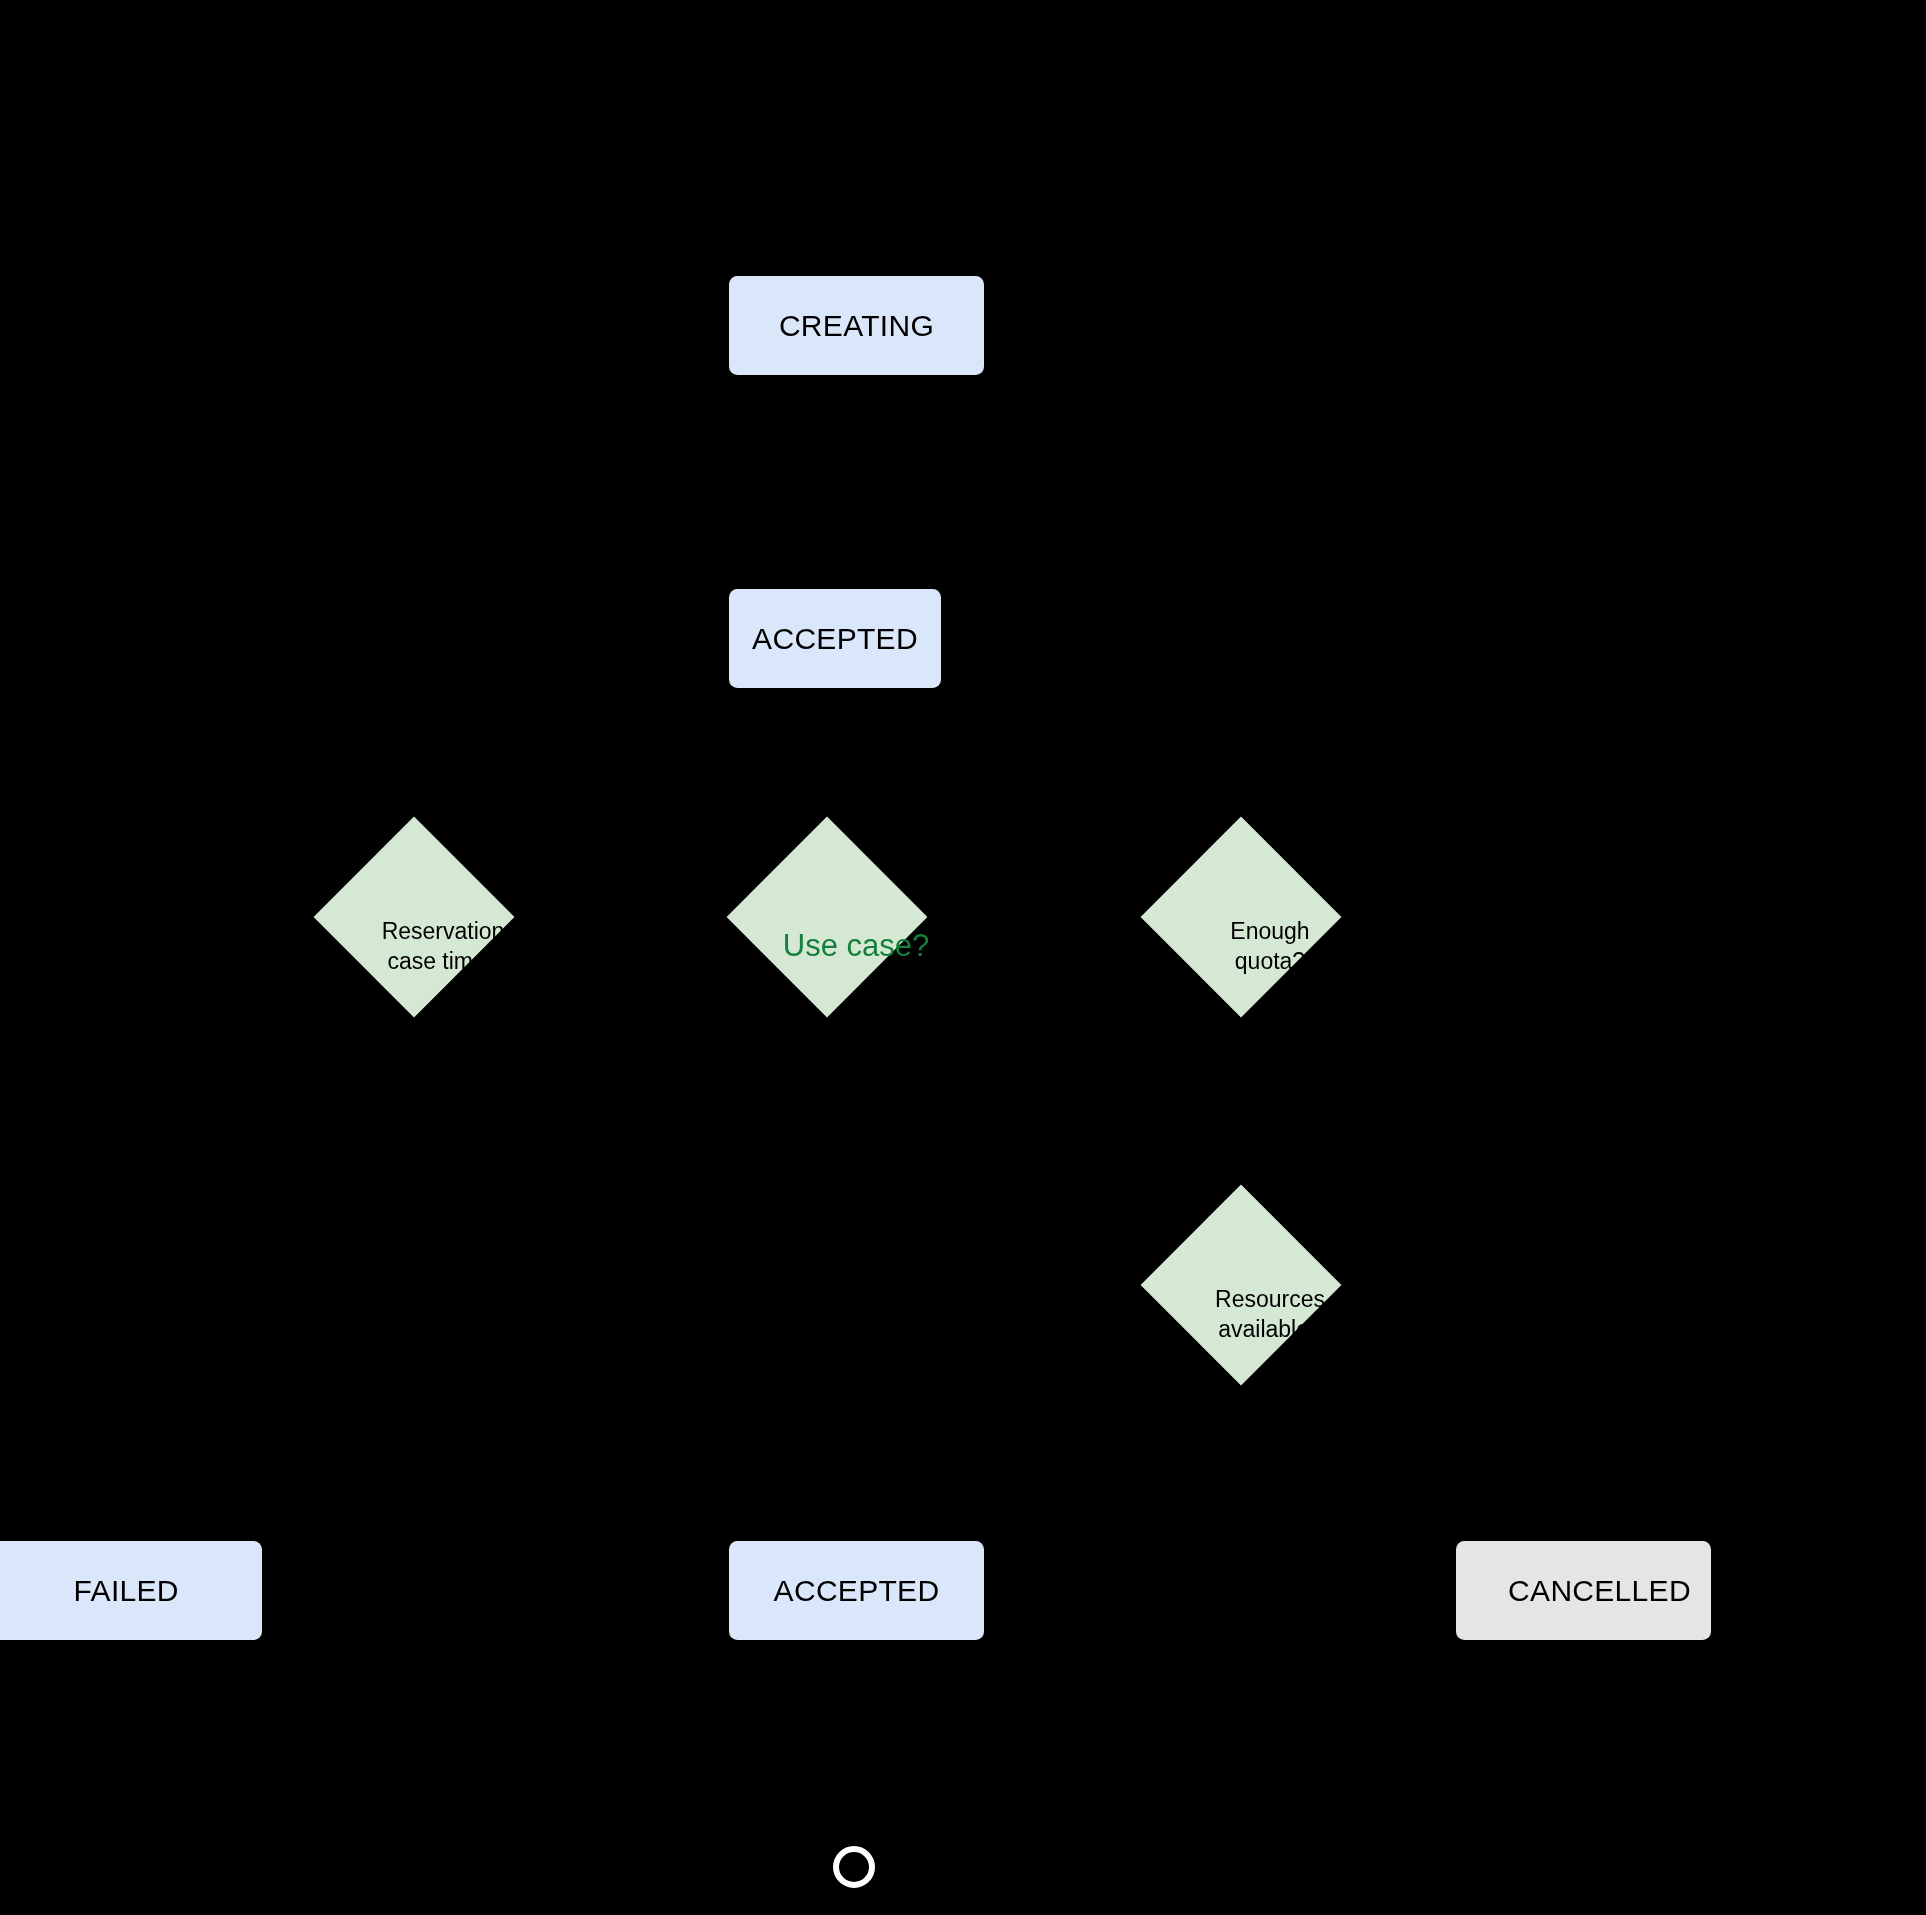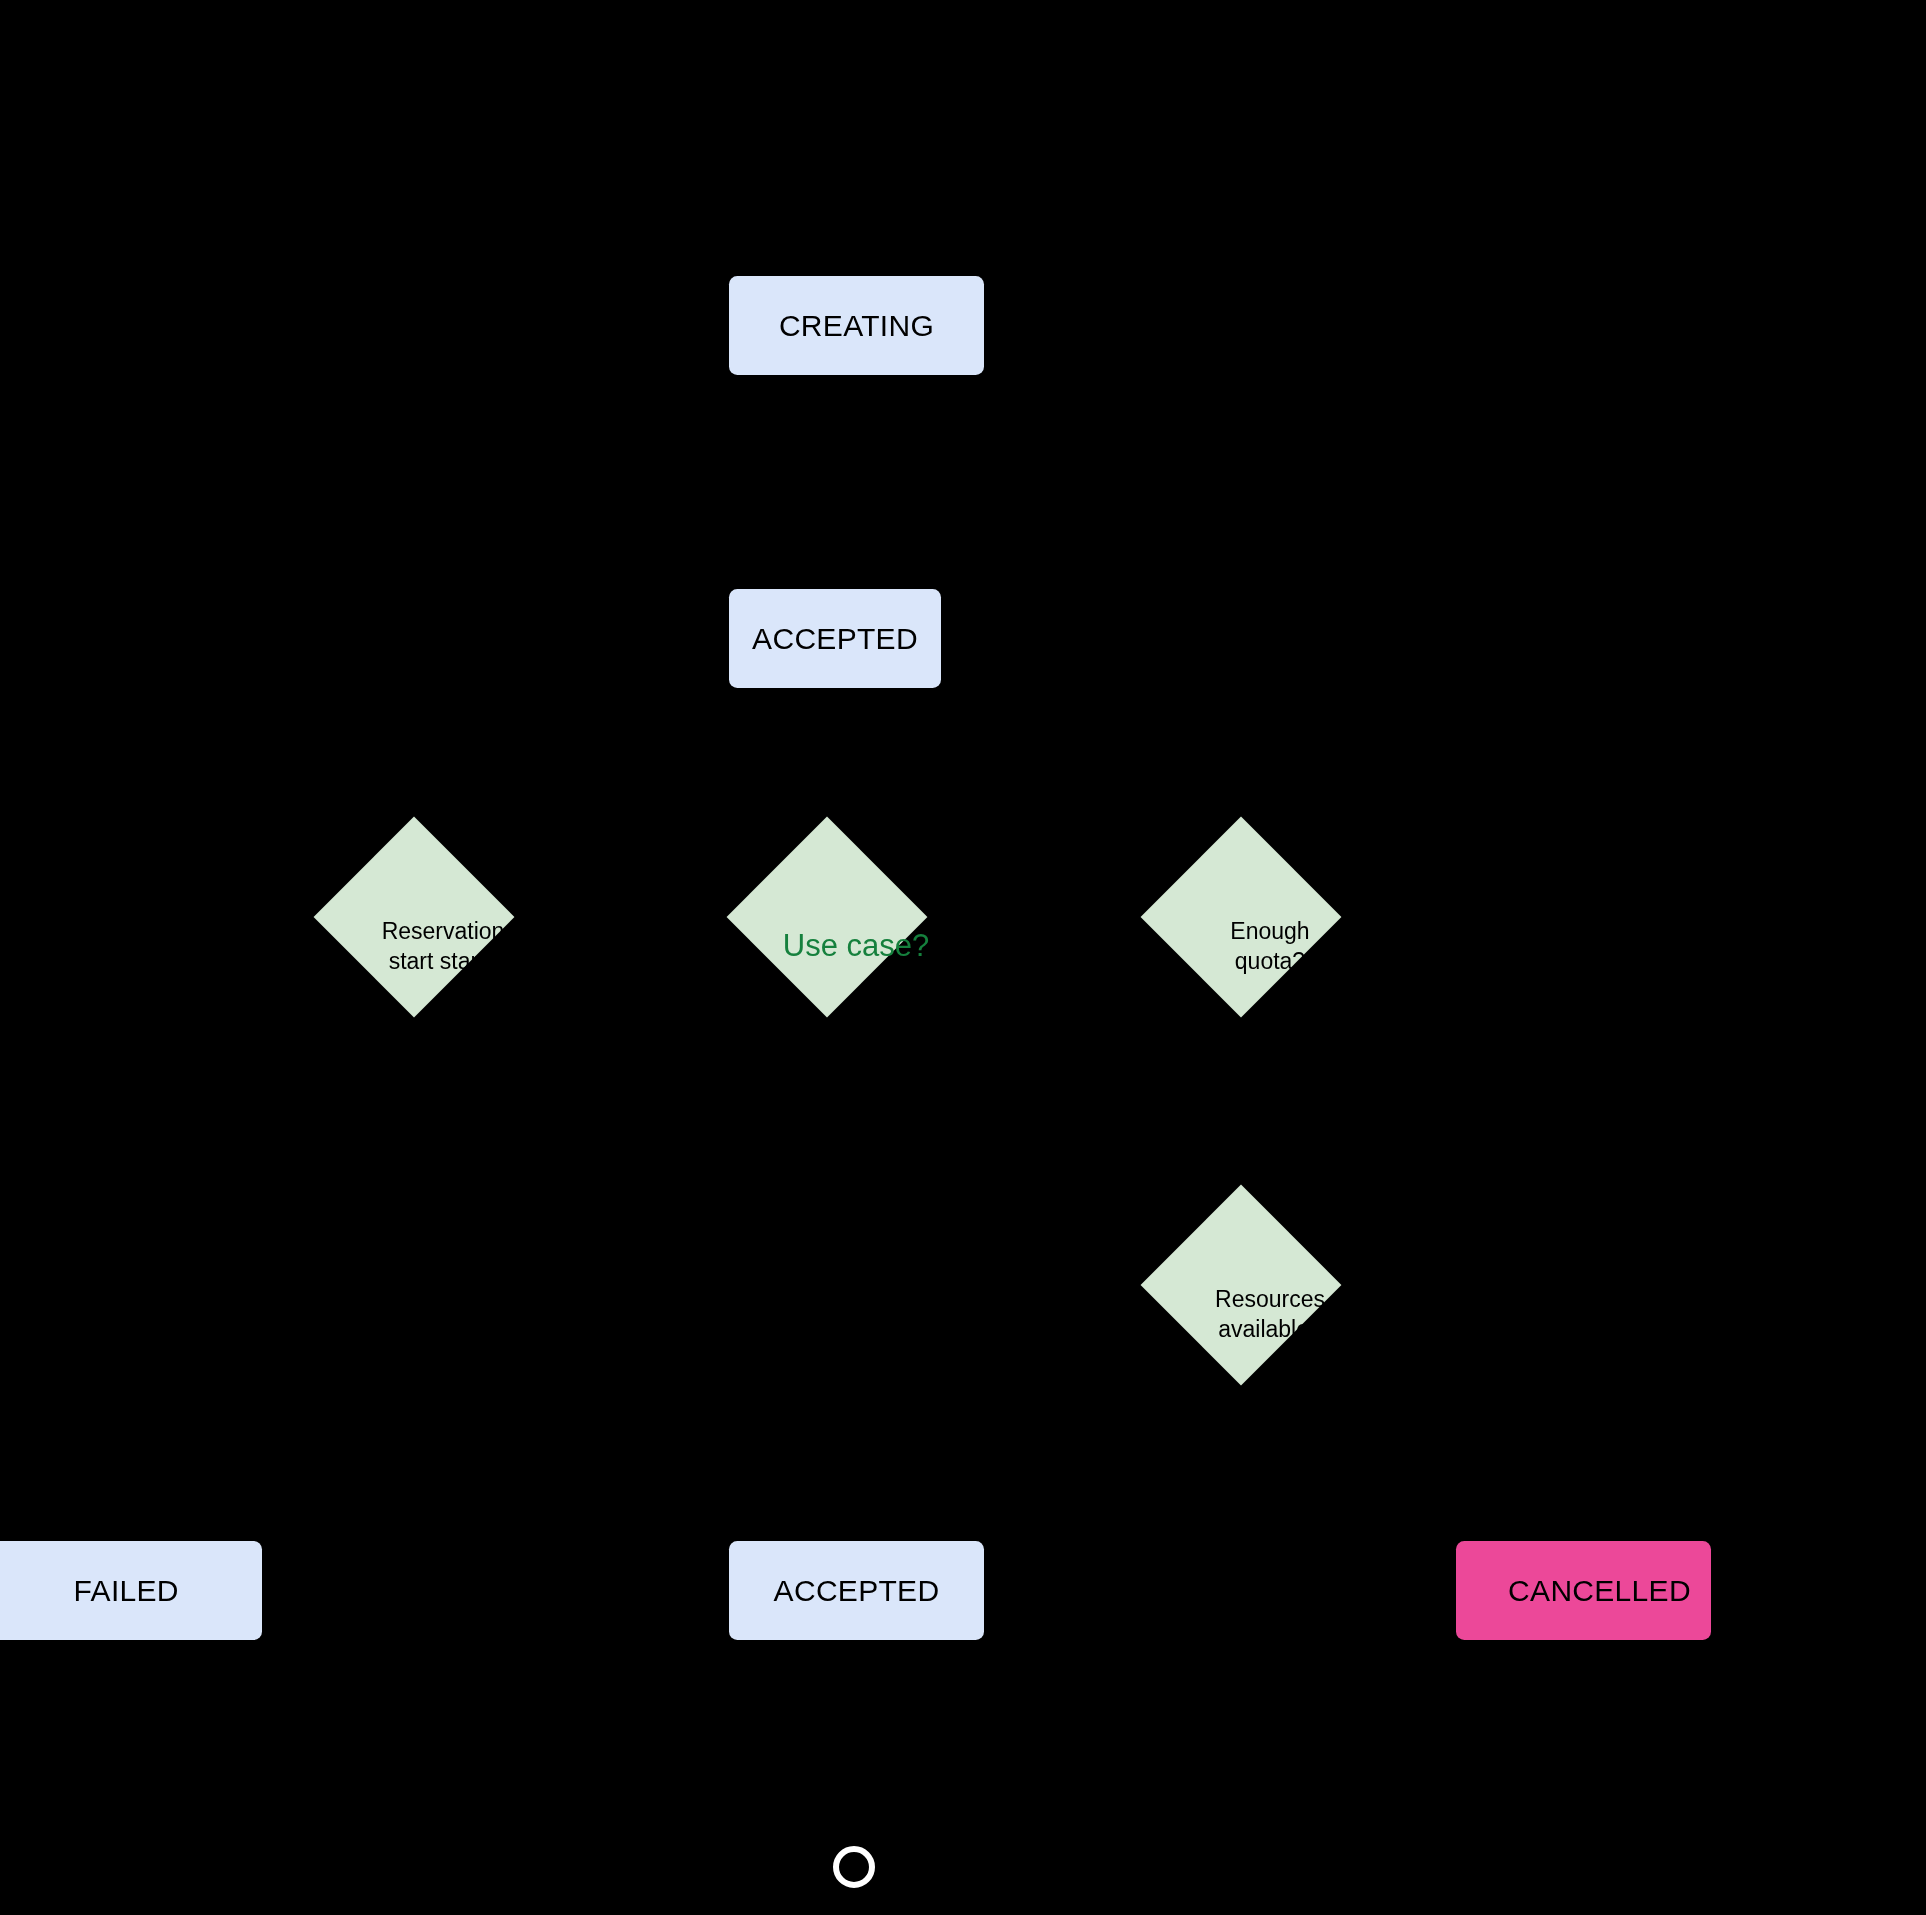--- a/index.html
+++ b/index.html
@@ -117,28 +117,28 @@
     </div>
 
   <div class="state-box" style="left: -9.3px; top: 1541px; width: 271px; height: 99px; font-size: 30px; background: rgb(218, 230, 250); color: rgb(0, 0, 0);">
       <span>FAILED</span>
     </div>
 
   <div class="state-box" style="left: 729px; top: 1541px; width: 255px; height: 99px; font-size: 30px; background: rgb(218, 230, 250); color: rgb(0, 0, 0);">
       <span>ACCEPTED</span>
     </div>
 
-  <div class="state-box" style="left: 1456px; top: 1541px; width: 255px; height: 99px; font-size: 30px; background: #ec4899; color: rgb(0, 0, 0); padding-left: 32px;">
+  <div class="state-box" style="left: 1456px; top: 1541px; width: 255px; height: 99px; font-size: 30px; background: #e5e5e5; color: rgb(0, 0, 0); padding-left: 32px;">
       <span>CANCELLED</span>
     </div>
 
   <div class="diamond-wrap" style="left: 343px; top: 846px; width: 200px; height: 200px;">
     <div class="diamond-shape" style="inset: auto; width: 142px; height: 142px; background: rgb(213, 232, 212);"></div>
     <div class="diamond-label" style="font-size: 23px; color: rgb(0, 0, 0);">Reservation
-start start?</div>
+case time?</div>
   </div>
 
   <div class="diamond-wrap" style="left: 756px; top: 846px; width: 200px; height: 200px;">
     <div class="diamond-shape" style="inset: auto; width: 142px; height: 142px; background: rgb(213, 232, 212);"></div>
     <div class="diamond-label" style="font-size: 31px; color: #15803d;">Use case?</div>
   </div>
 
   <div class="diamond-wrap" style="left: 1170px; top: 846px; width: 200px; height: 200px;">
     <div class="diamond-shape" style="inset: auto; width: 142px; height: 142px; background: rgb(213, 232, 212);"></div>
     <div class="diamond-label" style="font-size: 23px; color: rgb(0, 0, 0);">Enough

